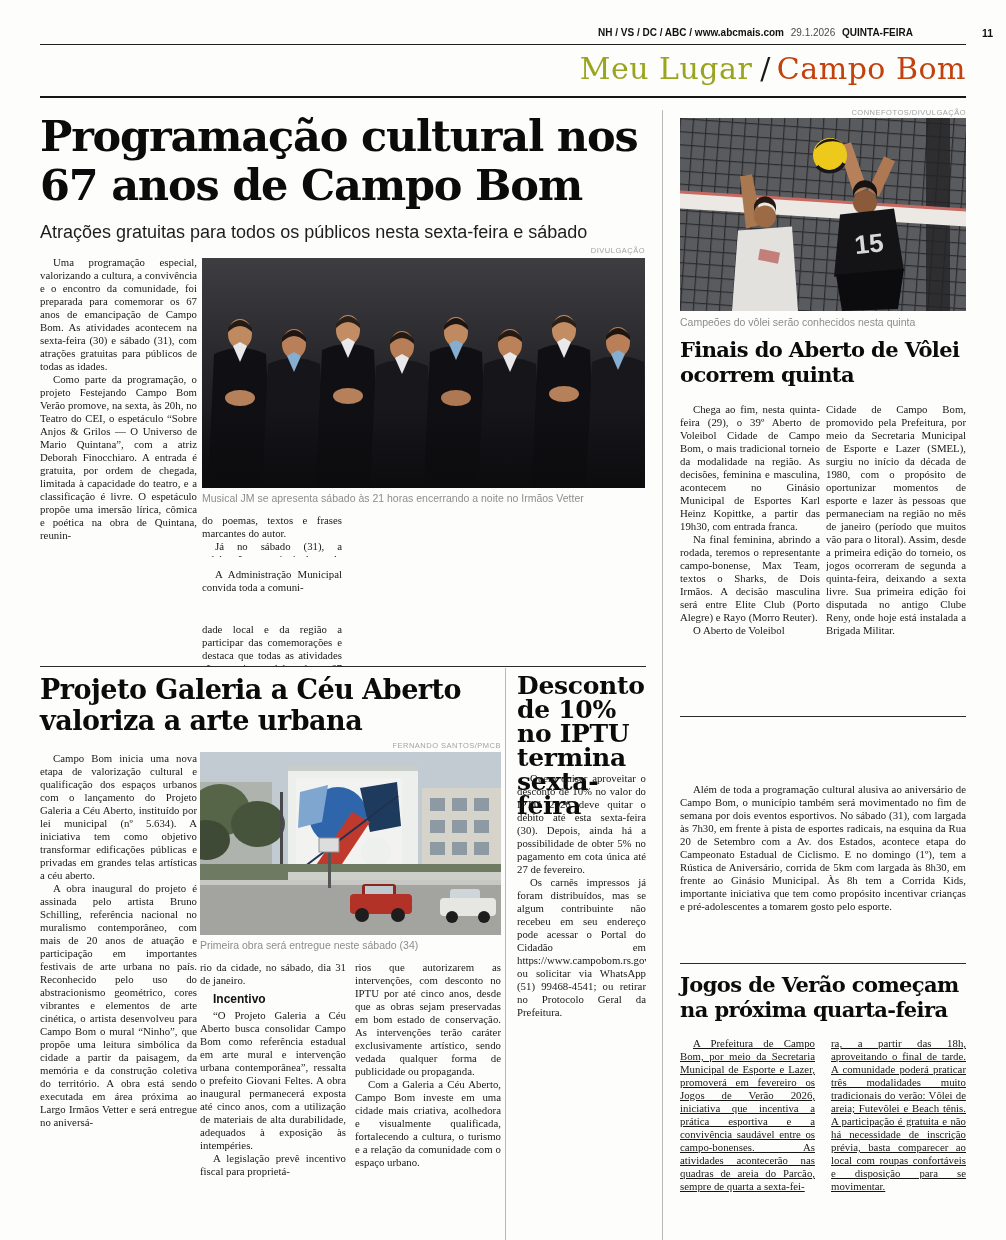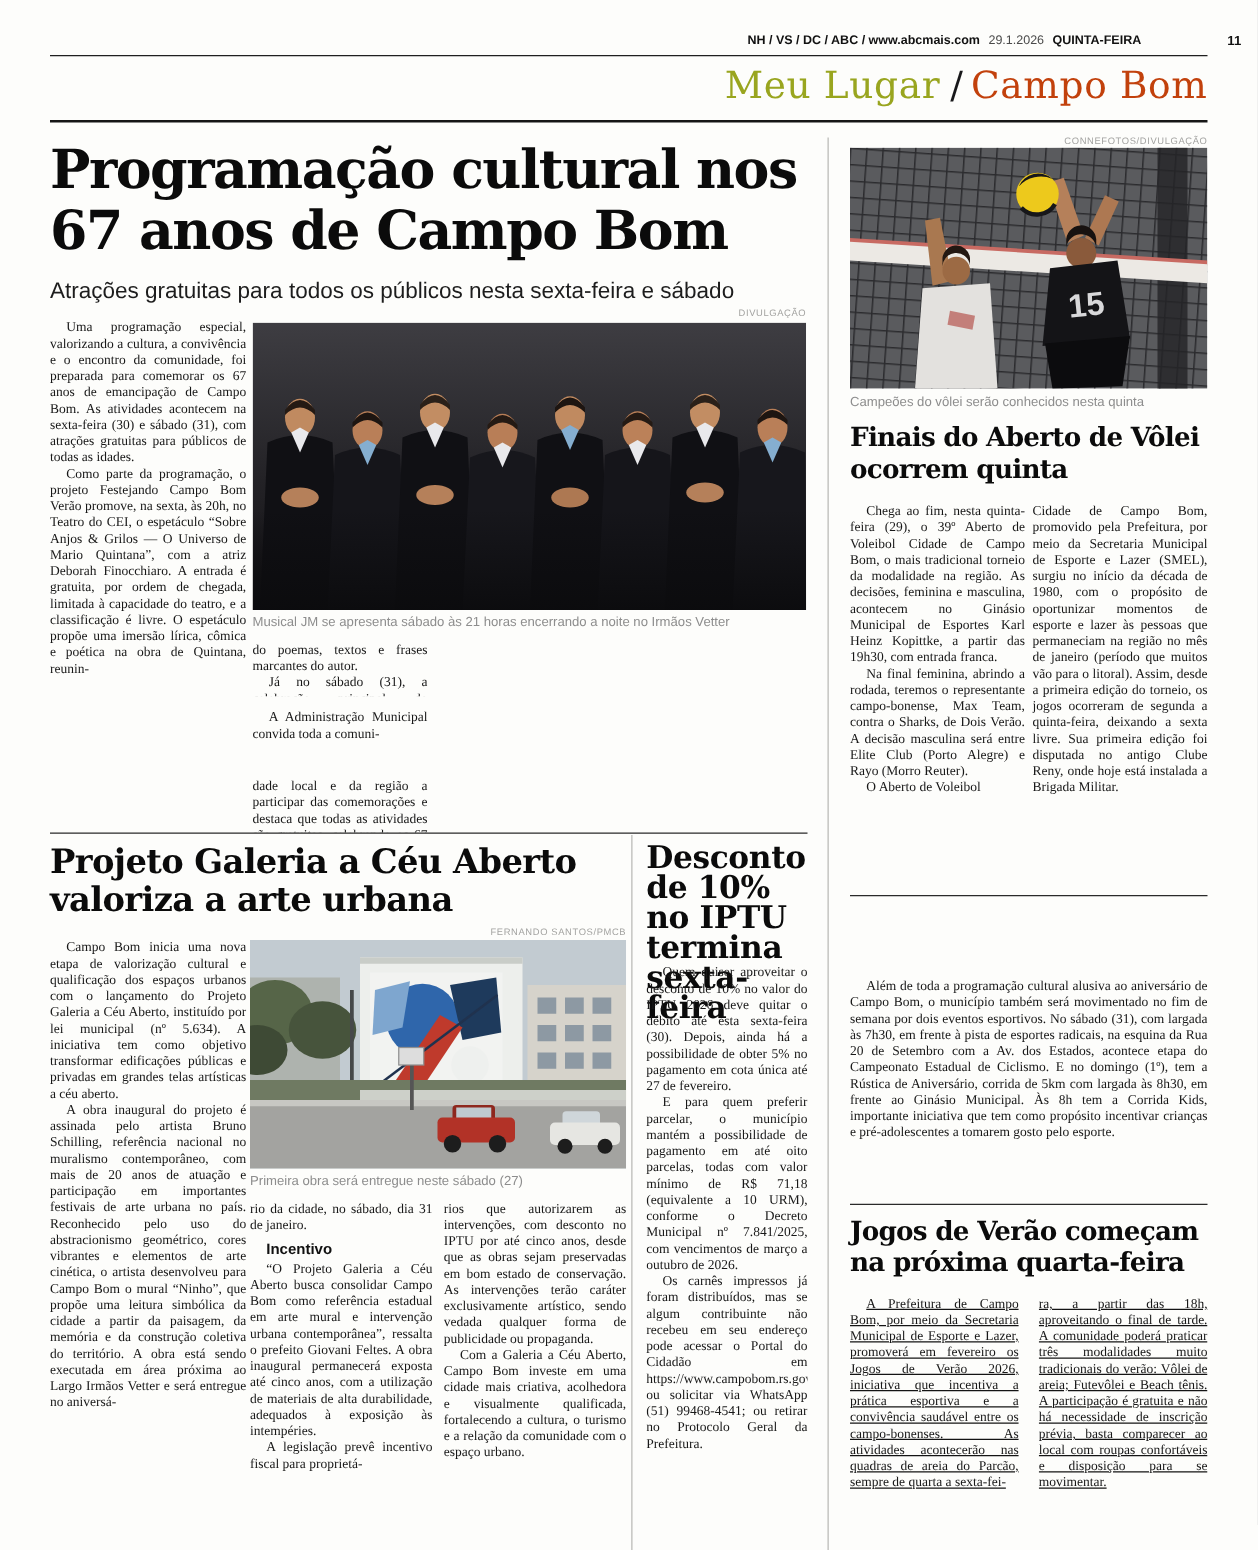--- a/index.html
+++ b/index.html
@@ -249,39 +249,38 @@
             <circle cx="198" cy="163" r="7" fill="#1d1d1d"></circle>
           </g>
         <g>
             <rect x="250" y="137" width="30" height="12" rx="3" fill="#cfd6da"></rect>
             <rect x="240" y="146" width="56" height="18" rx="4" fill="#e6e6e2"></rect>
             <circle cx="252" cy="165" r="6" fill="#1d1d1d"></circle>
             <circle cx="284" cy="165" r="6" fill="#1d1d1d"></circle>
           </g>
       </svg>
     </div>
-    <div class="caption gal-caption">Primeira obra será entregue neste sábado (27)</div>
+    <div class="caption gal-caption">Primeira obra será entregue neste sábado (34)</div>
 
     <div class="gal-col2 bodytext">
       <p class="noindent">rio da cidade, no sábado, dia 31 de janeiro.</p>
       <p class="subhd">Incentivo</p>
       <p>“O Projeto Galeria a Céu Aberto busca consolidar Campo Bom como referência estadual em arte mural e intervenção urbana contemporânea”, ressalta o prefeito Giovani Feltes. A obra inaugural permanecerá exposta até cinco anos, com a utilização de materiais de alta durabilidade, adequados à exposição às intempéries.</p>
       <p>A legislação prevê incentivo fiscal para proprietá-</p>
     </div>
     <div class="gal-col3 bodytext">
       <p class="noindent">rios que autorizarem as intervenções, com desconto no IPTU por até cinco anos, desde que as obras sejam preservadas em bom estado de conservação. As intervenções terão caráter exclusivamente artístico, sendo vedada qualquer forma de publicidade ou propaganda.</p>
       <p>Com a Galeria a Céu Aberto, Campo Bom investe em uma cidade mais criativa, acolhedora e visualmente qualificada, fortalecendo a cultura, o turismo e a relação da comunidade com o espaço urbano.</p>
     </div>
   </article>
 
   <article class="iptu">
     <h2 class="hl">Desconto de 10% no IPTU termina sexta-feira</h2>
     <div class="iptu-body bodytext">
       <p>Quem quiser aproveitar o desconto de 10% no valor do IPTU 2026 deve quitar o débito até esta sexta-feira (30). Depois, ainda há a possibilidade de obter 5% no pagamento em cota única até 27 de fevereiro.</p>
-      <p>E para quem preferir parcelar, o município mantém a possibilidade de pagamento em até oito parcelas, todas com valor mínimo de R$ 71,18 (equivalente a 10 URM), conforme o Decreto Municipal nº 7.841/2025, com vencimentos de março a outubro de 2026.</p>
       <p>Os carnês impressos já foram distribuídos, mas se algum contribuinte não recebeu em seu endereço pode acessar o Portal do Cidadão em https://www.campobom.rs.gov.br/ ou solicitar via WhatsApp (51) 99468-4541; ou retirar no Protocolo Geral da Prefeitura.</p>
     </div>
   </article>
 
   <div class="rcol">
     <div class="credit rc-credit">CONNEFOTOS/DIVULGAÇÃO</div>
 
     <div class="photo volei-photo">
       <svg viewBox="0 0 286 192" preserveAspectRatio="none">
         <defs>
@@ -316,21 +315,21 @@
             <path d="M137,48 a17,17 0 0,0 27,-3" stroke="#17171a" stroke-width="3.5" fill="none"></path>
           </g>
       </svg>
     </div>
     <div class="caption volei-caption">Campeões do vôlei serão conhecidos nesta quinta</div>
 
     <h2 class="hl volei-h">Finais do Aberto de Vôlei ocorrem quinta</h2>
     <div class="volei-cols">
       <div class="bcol bodytext">
         <p>Chega ao fim, nesta quinta-feira (29), o 39º Aberto de Voleibol Cidade de Campo Bom, o mais tradicional torneio da modalidade na região. As decisões, feminina e masculina, acontecem no Ginásio Municipal de Esportes Karl Heinz Kopittke, a partir das 19h30, com entrada franca.</p>
-        <p>Na final feminina, abrindo a rodada, teremos o representante campo-bonense, Max Team, contra o Sharks, de Dois Verão. A decisão masculina será entre Elite Club (Porto Alegre) e Rayo (Morro Reuter).</p>
+        <p>Na final feminina, abrindo a rodada, teremos o representante campo-bonense, Max Team, textos o Sharks, de Dois Irmãos. A decisão masculina será entre Elite Club (Porto Alegre) e Rayo (Morro Reuter).</p>
         <p>O Aberto de Voleibol</p>
       </div>
       <div class="bcol bodytext">
         <p class="noindent">Cidade de Campo Bom, promovido pela Prefeitura, por meio da Secretaria Municipal de Esporte e Lazer (SMEL), surgiu no início da década de 1980, com o propósito de oportunizar momentos de esporte e lazer às pessoas que permaneciam na região no mês de janeiro (período que muitos vão para o litoral). Assim, desde a primeira edição do torneio, os jogos ocorreram de segunda a quinta-feira, deixando a sexta livre. Sua primeira edição foi disputada no antigo Clube Reny, onde hoje está instalada a Brigada Militar.</p>
       </div>
     </div>
 
     <div class="r-rule1"></div>
     <div class="cicl-body bodytext">
       <p>Além de toda a programação cultural alusiva ao aniversário de Campo Bom, o município também será movimentado no fim de semana por dois eventos esportivos. No sábado (31), com largada às 7h30, em frente à pista de esportes radicais, na esquina da Rua 20 de Setembro com a Av. dos Estados, acontece etapa do Campeonato Estadual de Ciclismo. E no domingo (1º), tem a Rústica de Aniversário, corrida de 5km com largada às 8h30, em frente ao Ginásio Municipal. Às 8h tem a Corrida Kids, importante iniciativa que tem como propósito incentivar crianças e pré-adolescentes a tomarem gosto pelo esporte.</p>

